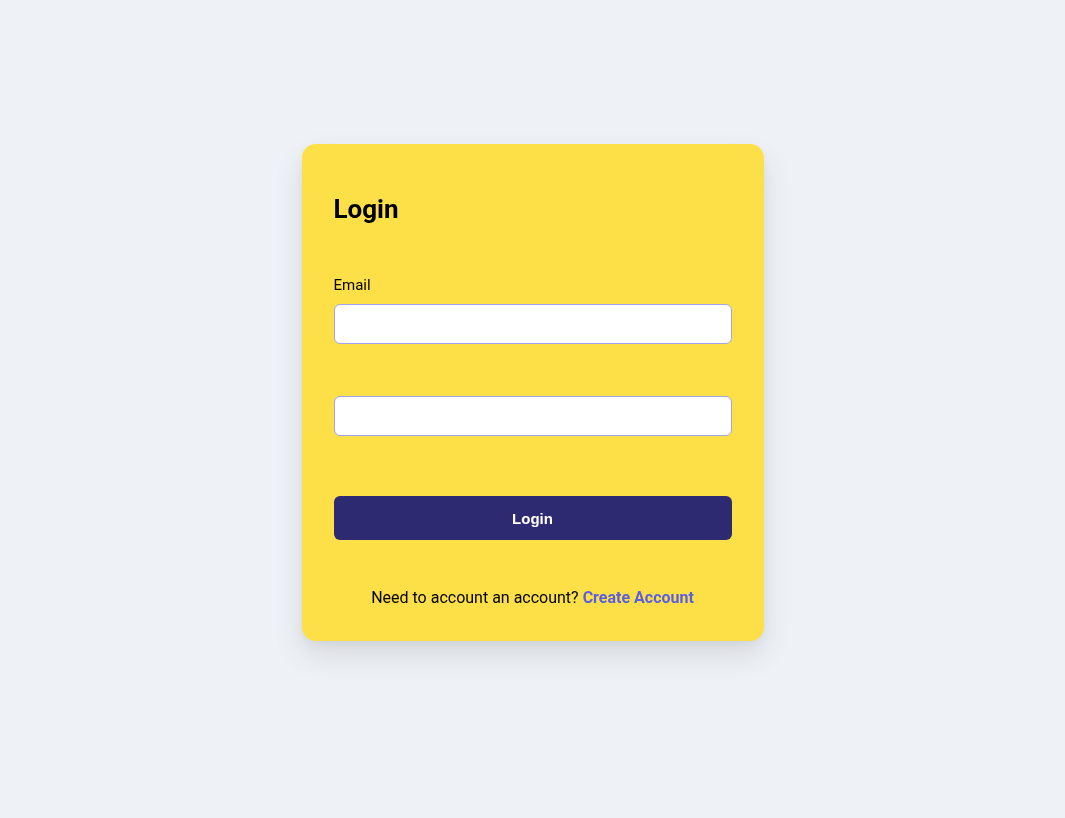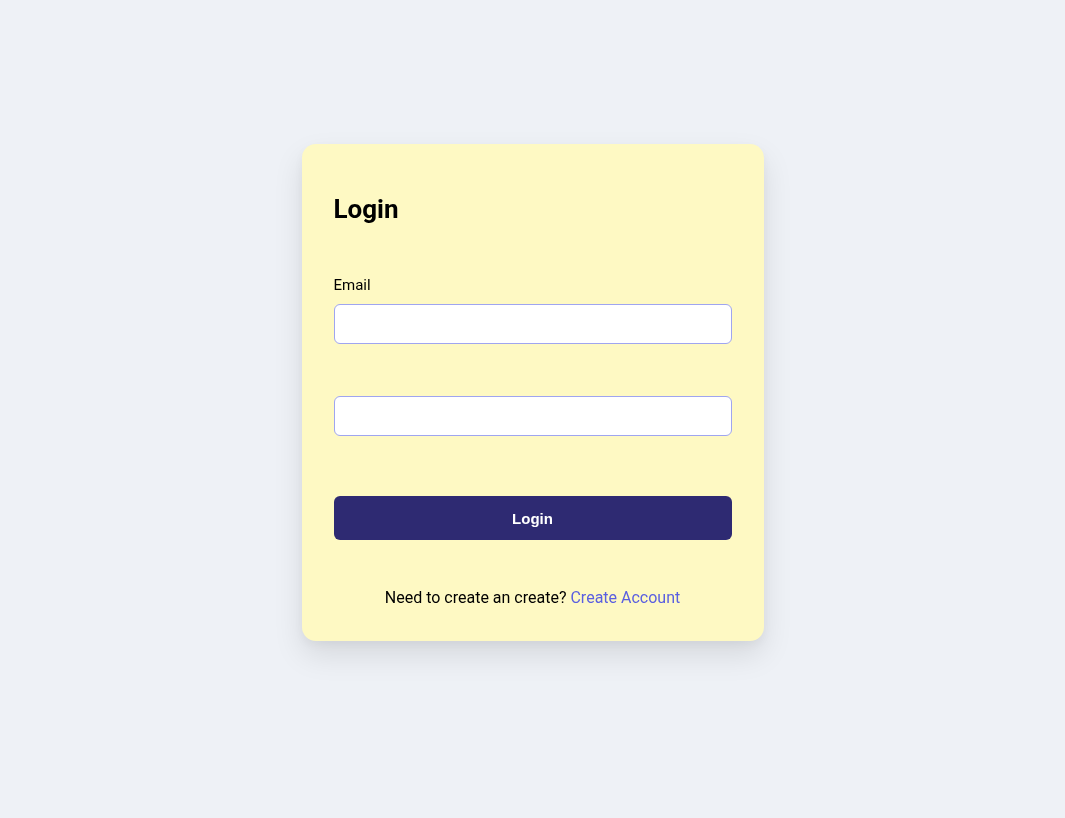--- a/index.html
+++ b/index.html
@@ -14,21 +14,21 @@
       background-color: #eef1f6;
       font-family: -apple-system, BlinkMacSystemFont, "Segoe UI", Roboto, Helvetica, Arial, sans-serif;
       display: flex;
       align-items: flex-start;
       justify-content: center;
       padding-top: 144px;
     }
 
     .login-card {
       width: 462px;
-      background-color: #fef9c3;
+      background-color: #fde047;
       border-radius: 14px;
       box-shadow: 0 14px 30px rgba(0, 0, 0, 0.10), 0 4px 10px rgba(0,0,0,0.04);
       padding: 50px 32px 34px 32px;
     }
 
     .login-title {
       font-size: 26px;
       font-weight: 700;
       color: #000000;
       margin-bottom: 52px;
@@ -74,20 +74,21 @@
       text-align: center;
       font-size: 16px;
       color: #000000;
       margin-top: 48px;
     }
 
     .create-link {
       color: #5a5fe0;
       text-decoration: none;
       cursor: pointer;
+      font-weight: bold;
     }
   </style>
 </head>
 <body>
 
 <div class="login-card">
   <h1 class="login-title">Login</h1>
 
   <form>
     <div class="form-group">
@@ -96,15 +97,15 @@
     </div>
 
     <div class="form-group">
       <input type="password" class="form-input" value="" style="">
     </div>
 
     <button type="submit" class="login-button">Login</button>
   </form>
 
   <p class="footer-text">
-    <span>Need to create an create? </span><a class="create-link">Create Account</a>
+    <span>Need to account an account? </span><a class="create-link">Create Account</a>
   </p>
 </div>
 
 </body></html>

